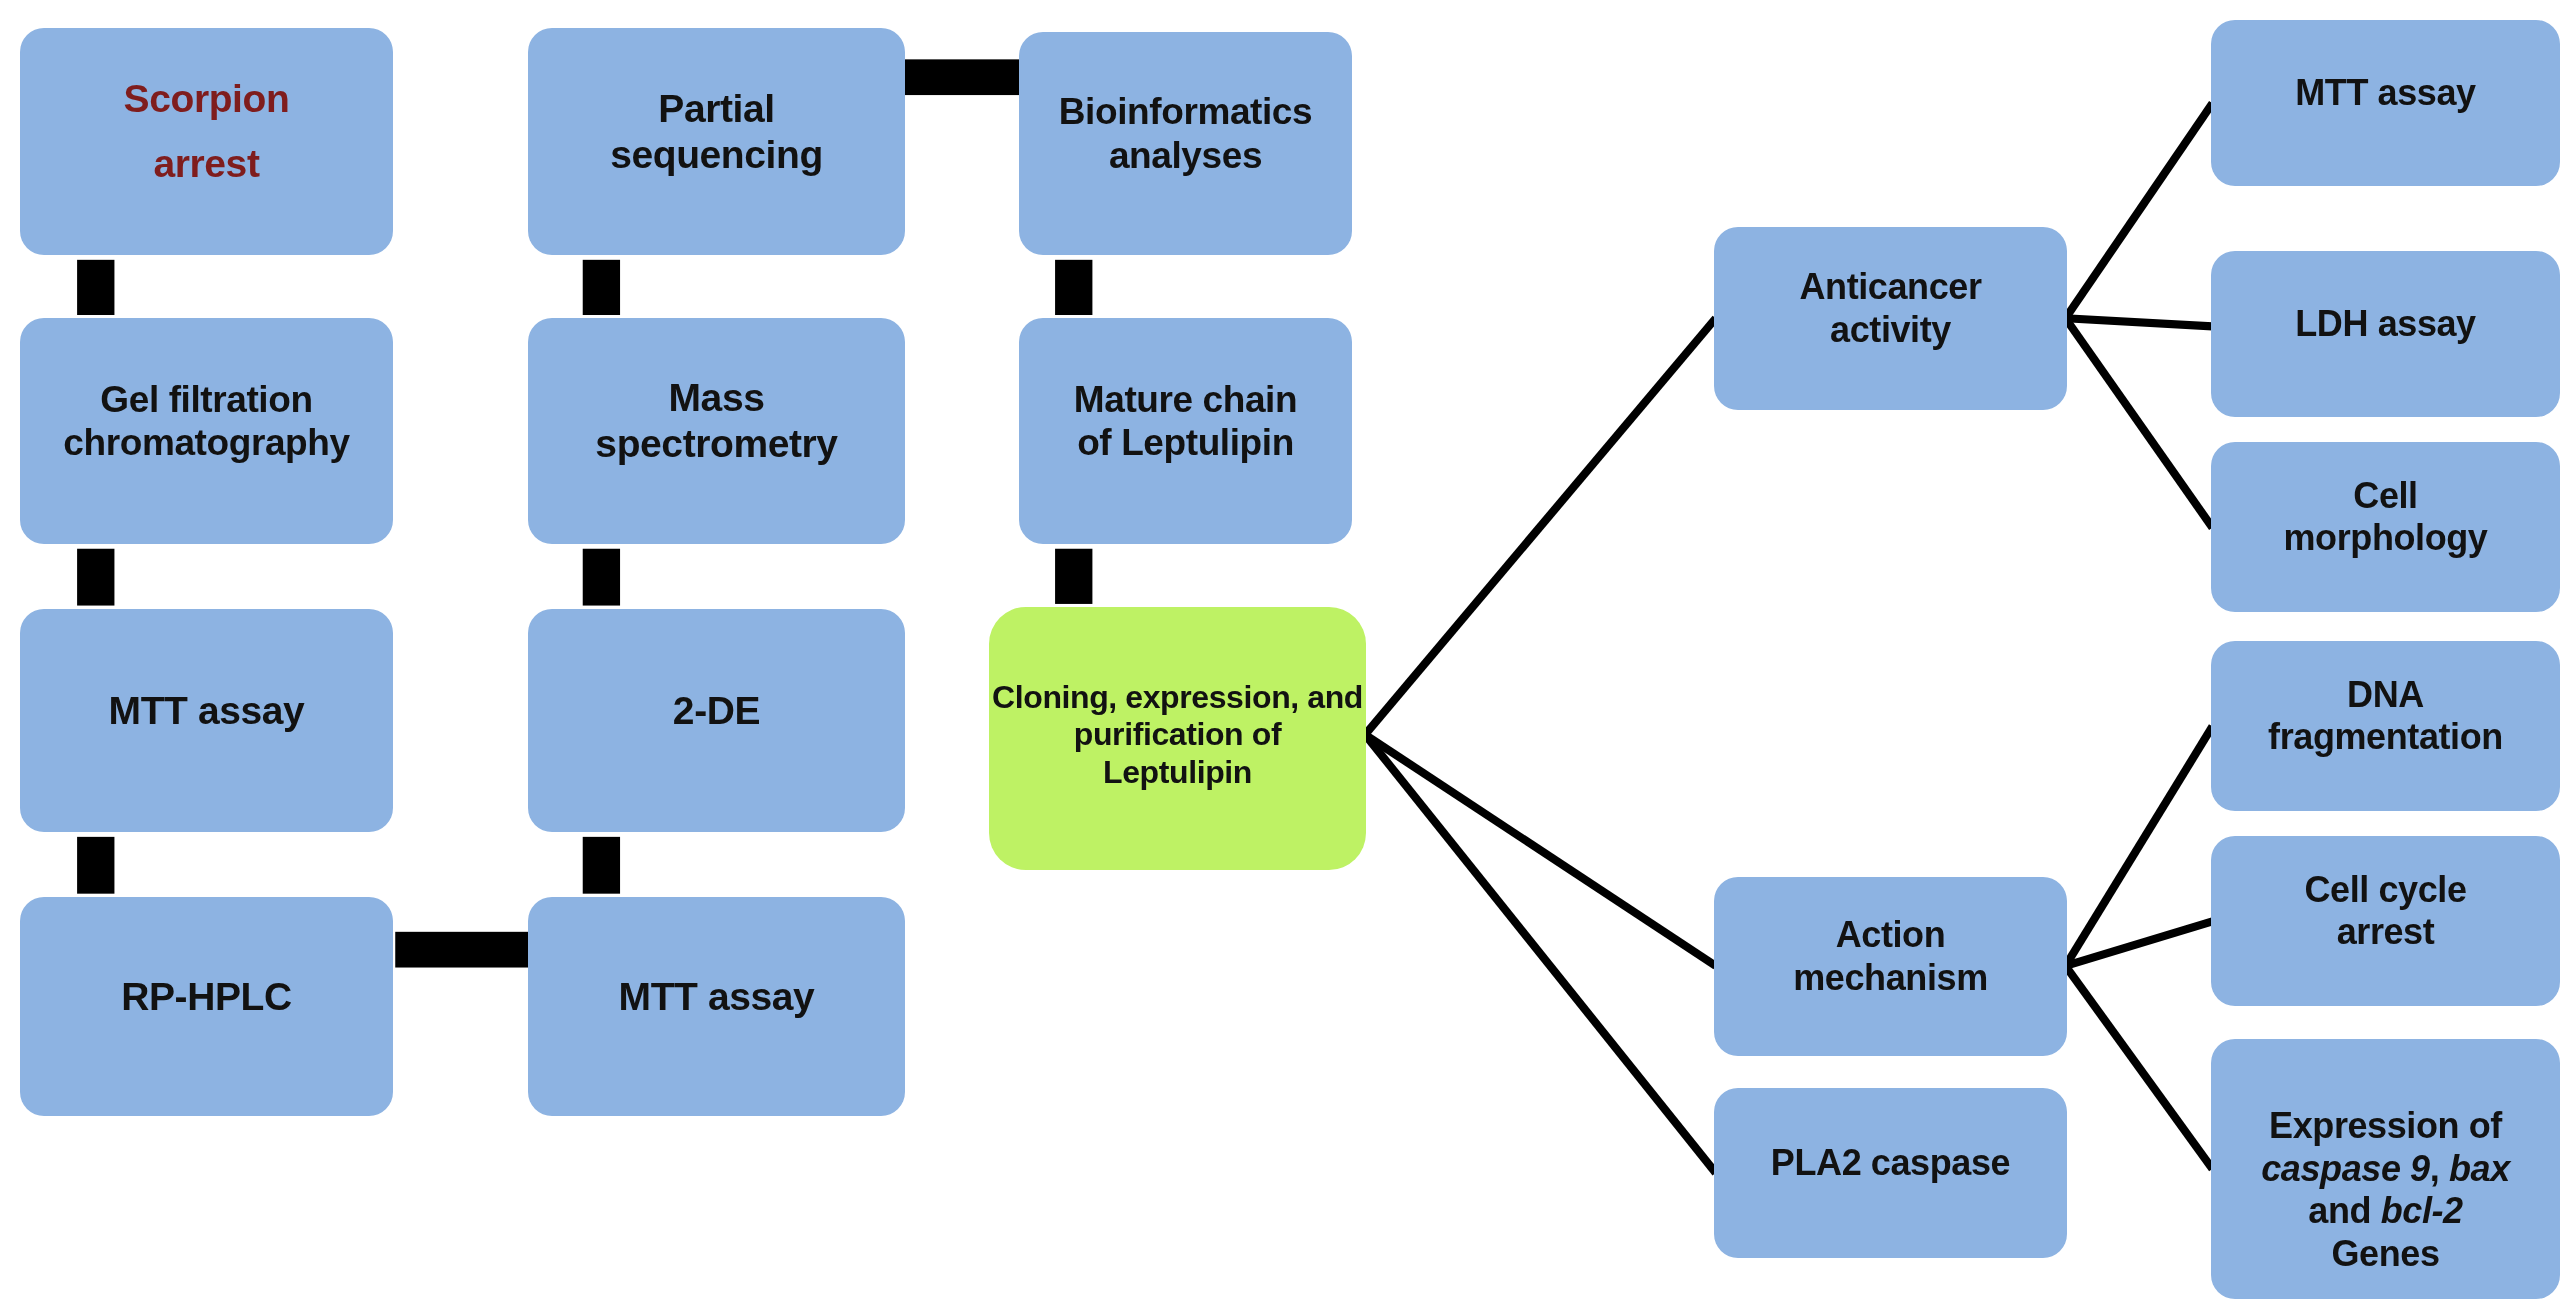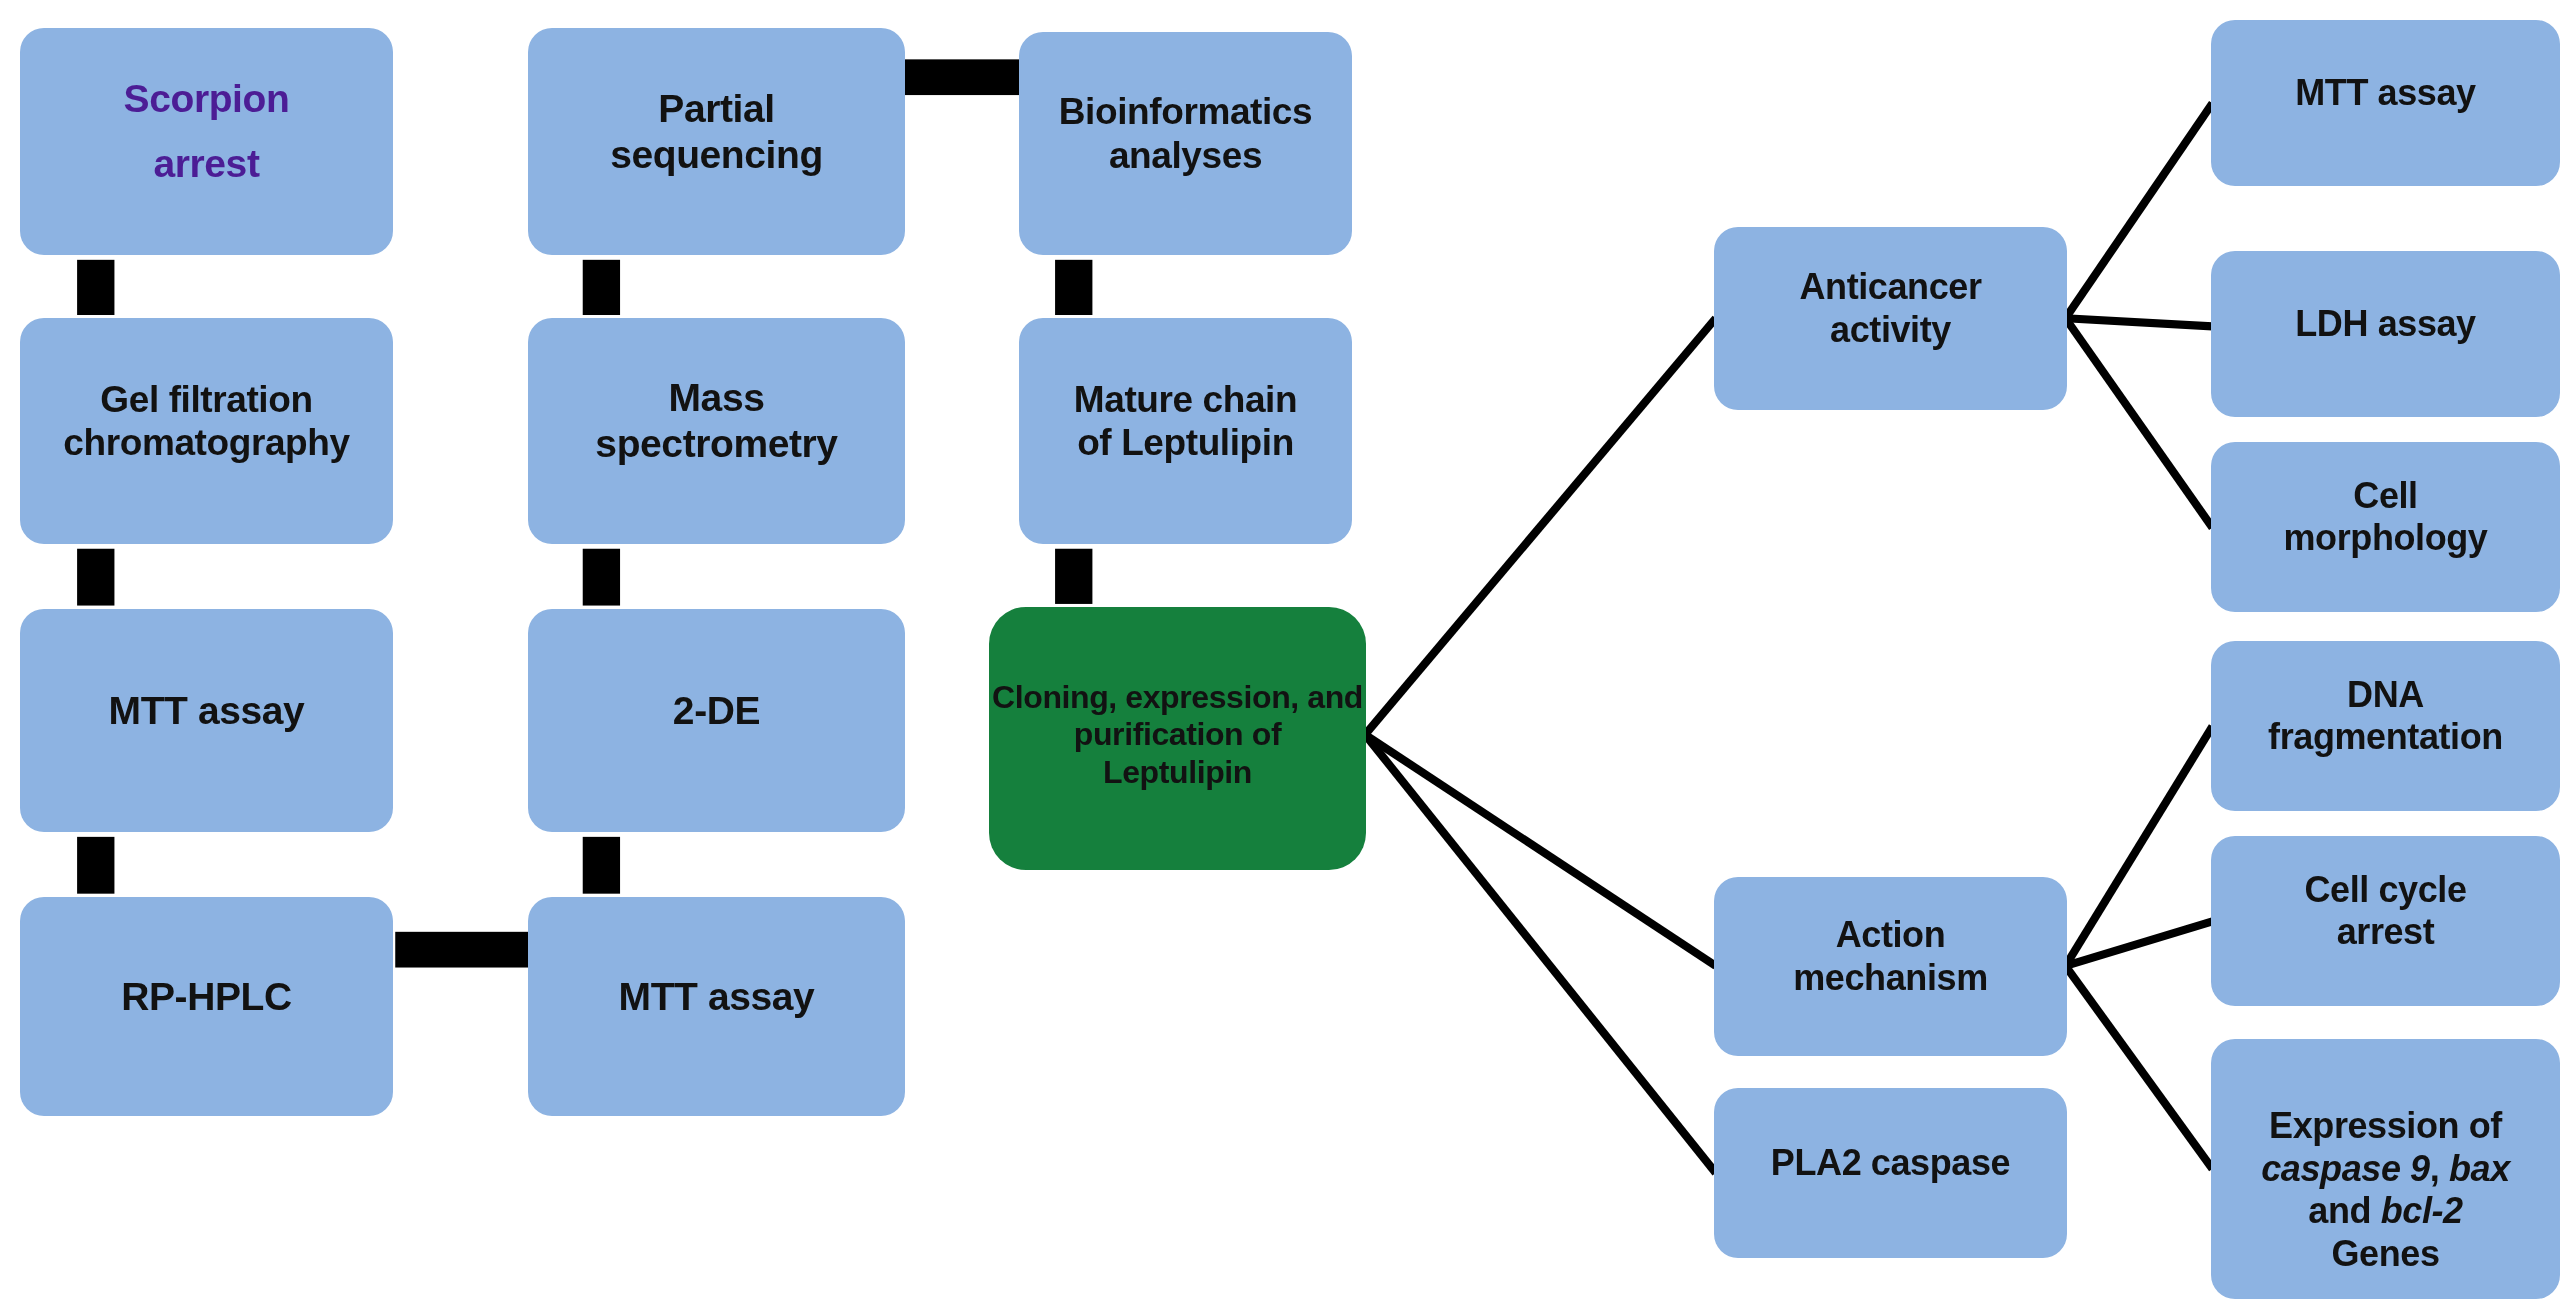--- a/index.html
+++ b/index.html
@@ -49,21 +49,21 @@
       <rect x="95" y="1031" width="46" height="70" fill="#000000"></rect>
       <rect x="718" y="320" width="46" height="68" fill="#000000"></rect>
       <rect x="718" y="676" width="46" height="70" fill="#000000"></rect>
       <rect x="718" y="1031" width="46" height="70" fill="#000000"></rect>
       <rect x="1300" y="320" width="46" height="68" fill="#000000"></rect>
       <rect x="1300" y="676" width="46" height="68" fill="#000000"></rect>
       <rect x="487" y="1148" width="165" height="44" fill="#000000"></rect>
       <rect x="1113" y="73" width="144" height="44" fill="#000000"></rect>
     </svg>
   <div id="nodes-layer">
-      <div class="node" style="left: 20px; top: 28px; width: 373px; height: 227px; font-size: 39px; background: rgb(141, 179, 226); color: #4c1d95; gap: 19px;">
+      <div class="node" style="left: 20px; top: 28px; width: 373px; height: 227px; font-size: 39px; background: rgb(141, 179, 226); color: #7f1d1d; gap: 19px;">
         <div class="tline"><span>Scorpion</span></div>
         <div class="tline"><span>arrest</span></div>
       </div>
       <div class="node" style="left: 20px; top: 318px; width: 373px; height: 226px; font-size: 37px; background: rgb(141, 179, 226); color: rgb(18, 18, 18);">
         <div class="tline"><span>Gel filtration</span></div>
         <div class="tline"><span>chromatography</span></div>
       </div>
       <div class="node" style="left: 20px; top: 609px; width: 373px; height: 223px; font-size: 39px; background: rgb(141, 179, 226); color: rgb(18, 18, 18);">
         <div class="tline"><span>MTT assay</span></div>
       </div>
@@ -85,21 +85,21 @@
         <div class="tline"><span>MTT assay</span></div>
       </div>
       <div class="node" style="left: 1019px; top: 32px; width: 333px; height: 223px; font-size: 37px; background: rgb(141, 179, 226); color: rgb(18, 18, 18);">
         <div class="tline"><span>Bioinformatics</span></div>
         <div class="tline"><span>analyses</span></div>
       </div>
       <div class="node" style="left: 1019px; top: 318px; width: 333px; height: 226px; font-size: 37px; background: rgb(141, 179, 226); color: rgb(18, 18, 18);">
         <div class="tline"><span>Mature chain</span></div>
         <div class="tline"><span>of Leptulipin</span></div>
       </div>
-      <div class="node big" style="left: 989px; top: 607px; width: 377px; height: 263px; font-size: 32px; background: #15803d; color: rgb(18, 18, 18);">
+      <div class="node big" style="left: 989px; top: 607px; width: 377px; height: 263px; font-size: 32px; background: #bef264; color: rgb(18, 18, 18);">
         <div class="tline"><span>Cloning, expression, and</span></div>
         <div class="tline"><span>purification of</span></div>
         <div class="tline"><span>Leptulipin</span></div>
       </div>
       <div class="node" style="left: 1714px; top: 227px; width: 353px; height: 183px; font-size: 36px; background: rgb(141, 179, 226); color: rgb(18, 18, 18);">
         <div class="tline"><span>Anticancer</span></div>
         <div class="tline"><span>activity</span></div>
       </div>
       <div class="node" style="left: 1714px; top: 877px; width: 353px; height: 179px; font-size: 36px; background: rgb(141, 179, 226); color: rgb(18, 18, 18);">
         <div class="tline"><span>Action</span></div>

